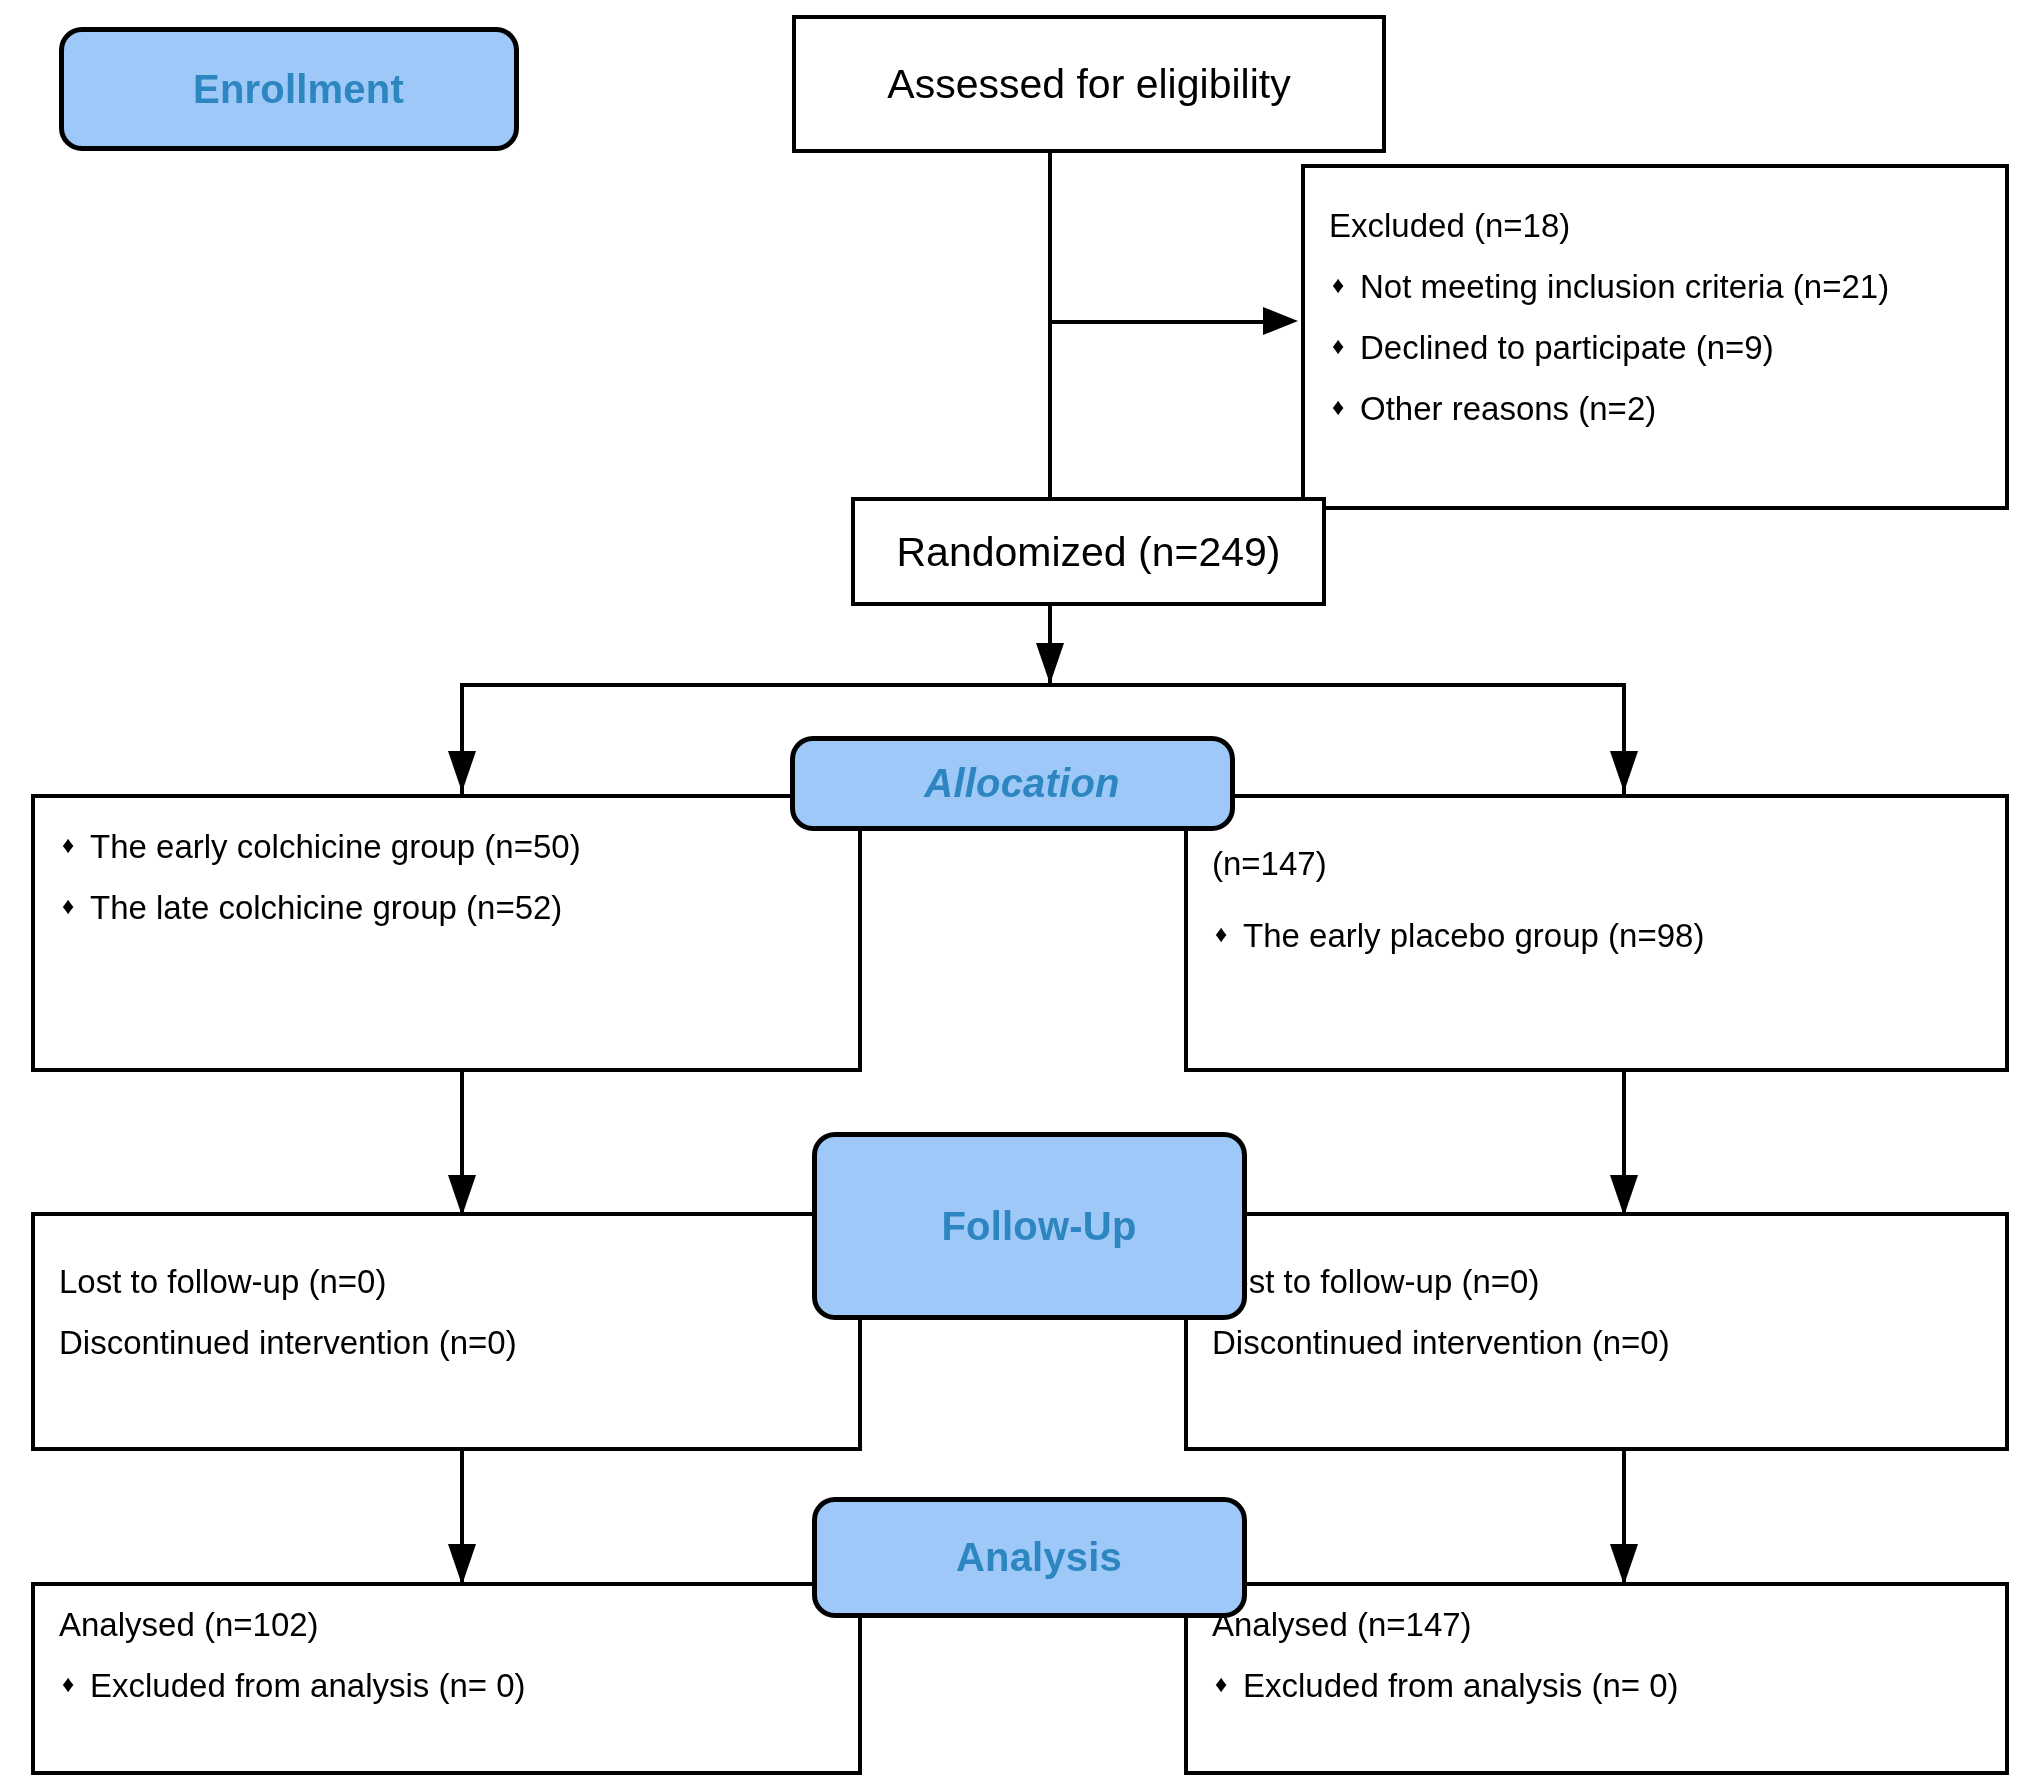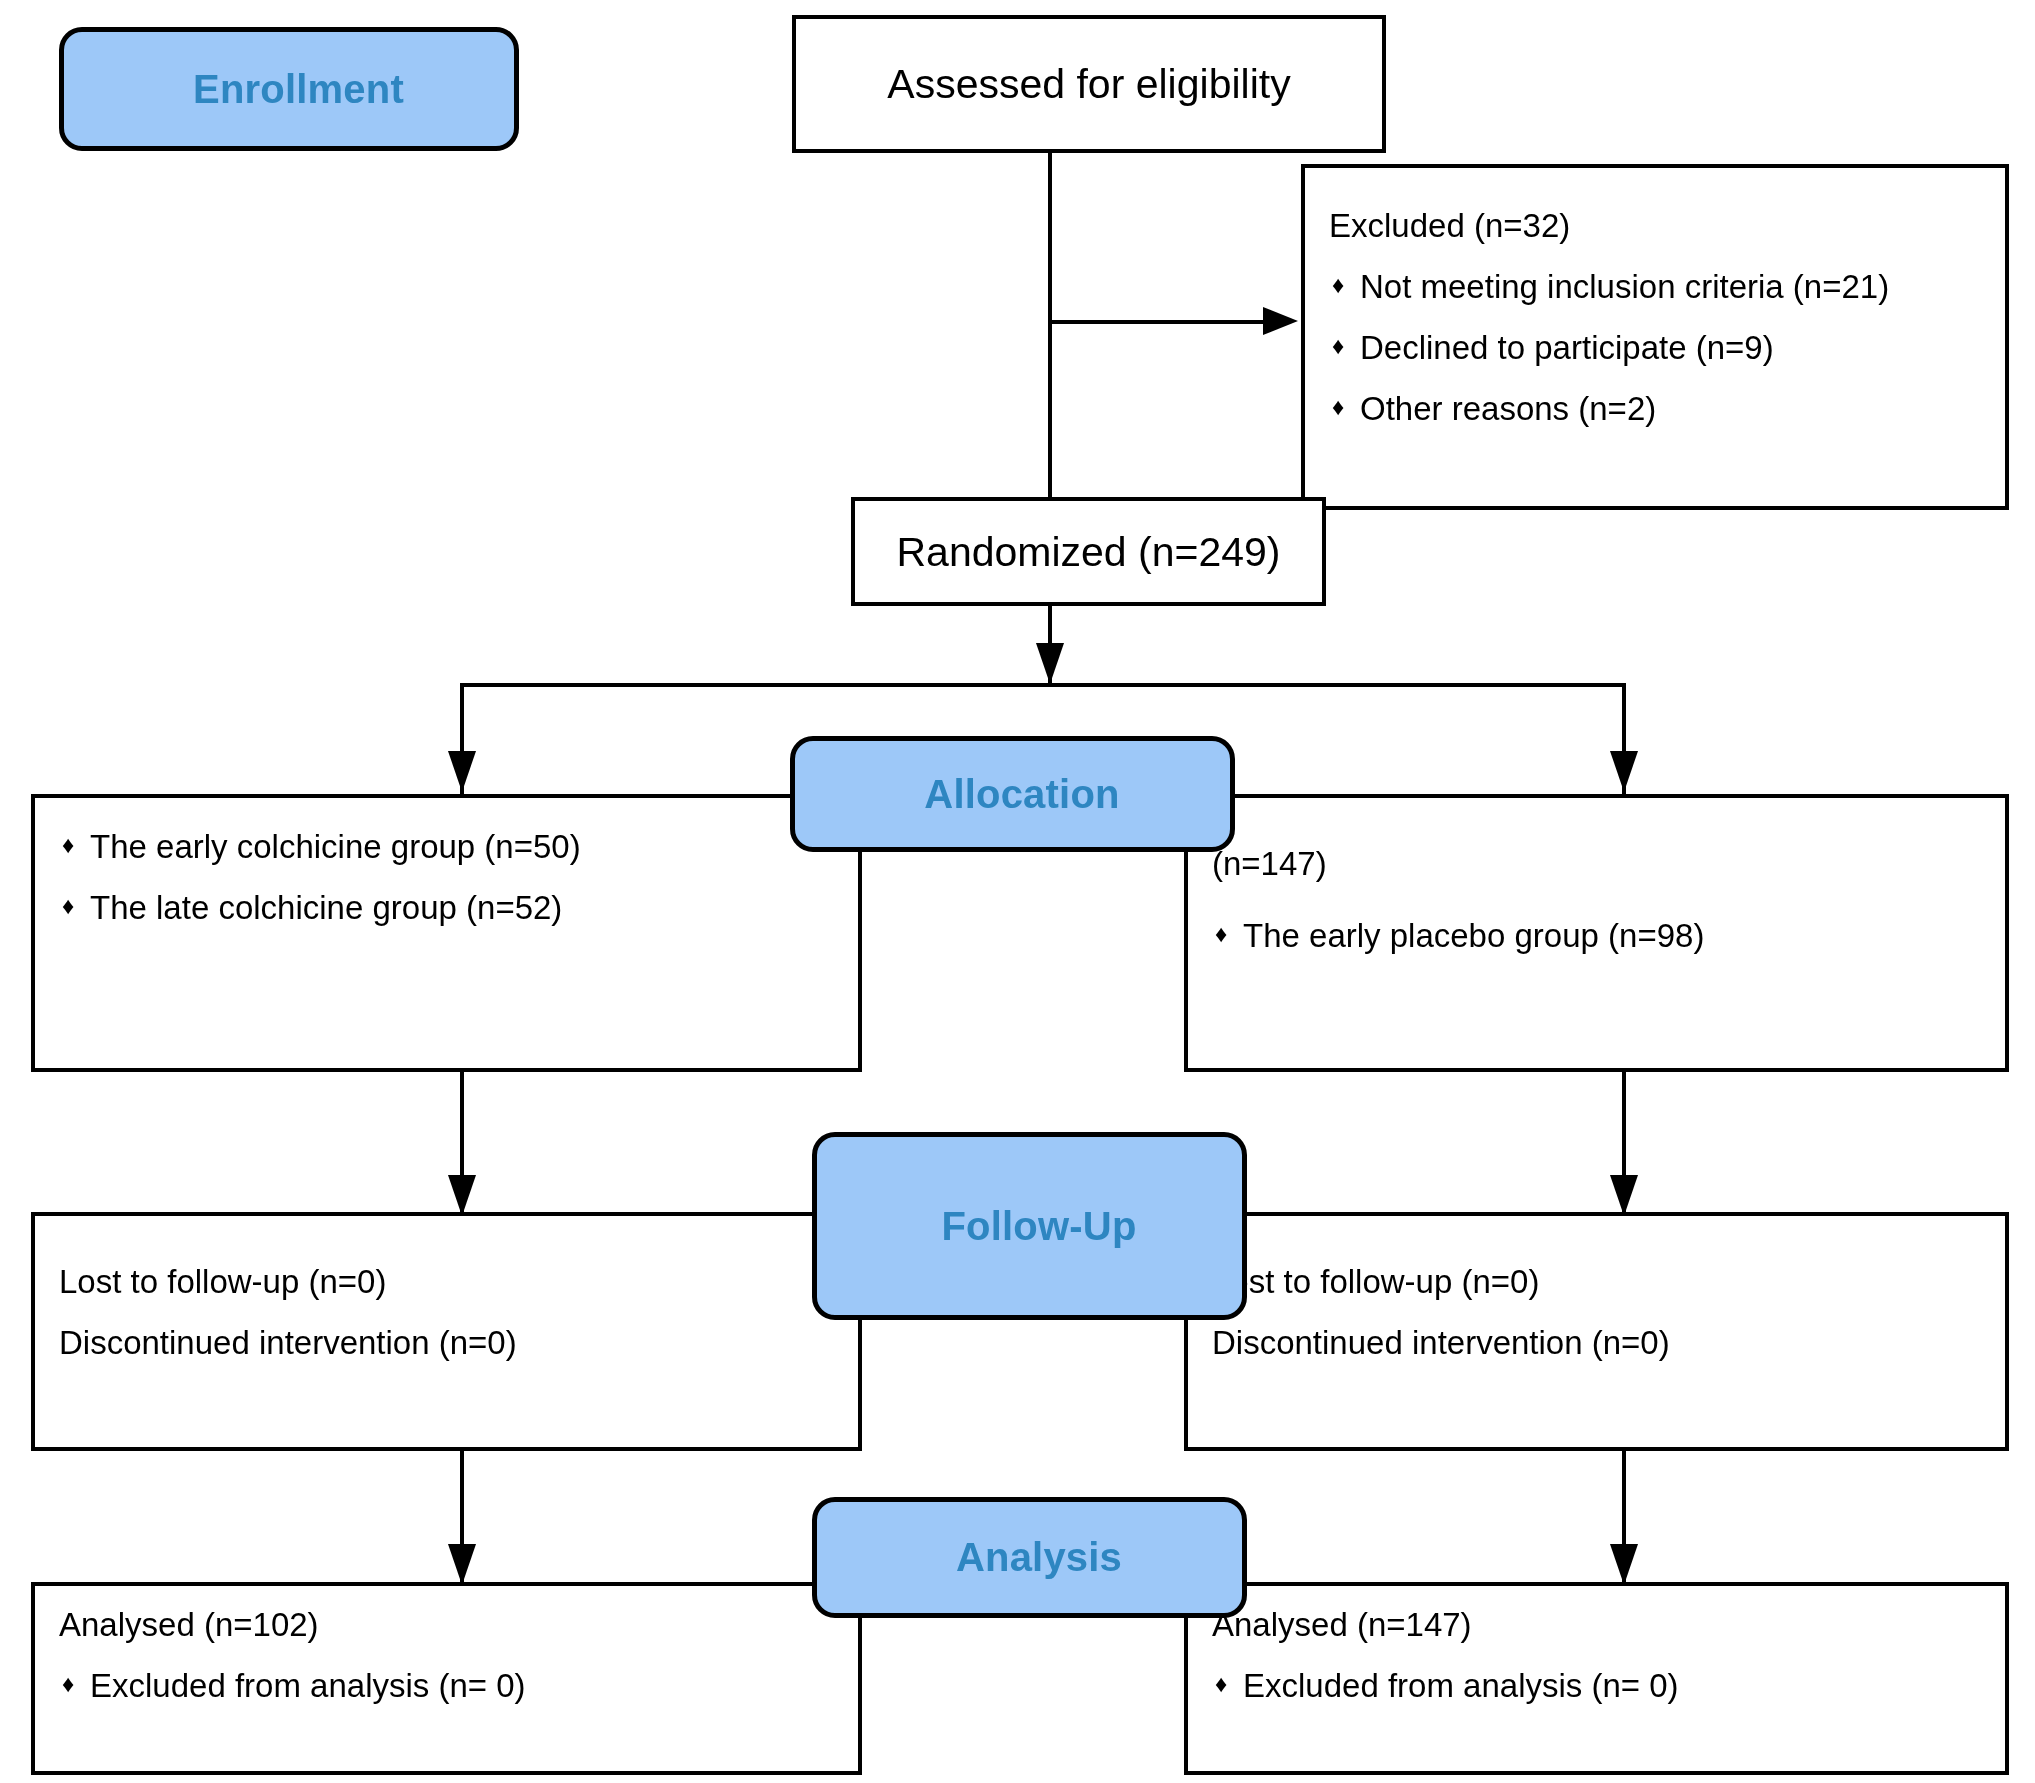--- a/index.html
+++ b/index.html
@@ -138,21 +138,21 @@
     <div class="center-text">Assessed for eligibility</div>
   </div>
 
   <div class="vline" style="left:1048px; top:152px; height:346px;"></div>
 
   <div class="hline" style="left:1048px; top:320px; width:218px;"></div>
   <div class="arrow-right" style="left:1263px; top:307px;"></div>
 
   <div class="box" style="left:1301px; top:164px; width:708px; height:346px;">
     <div class="pad" style="top:39px;">
-      <p class="line-item">Excluded (n=32)</p>
+      <p class="line-item">Excluded (n=18)</p>
       <p class="bullet-item">
         <span class="dia">♦</span>
         <span>Not meeting inclusion criteria (n=21)</span>
       </p>
       <p class="bullet-item">
         <span class="dia">♦</span>
         <span>Declined to participate (n=9)</span>
       </p>
       <p class="bullet-item">
         <span class="dia">♦</span>
@@ -166,21 +166,21 @@
   </div>
 
   <div class="vline" style="left:1048px; top:606px; height:78px;"></div>
   <div class="arrow-down" style="left:1036px; top:643px;"></div>
   <div class="hline" style="left:460px; top:683px; width:1165px;"></div>
   <div class="vline" style="left:460px; top:683px; height:119px;"></div>
   <div class="arrow-down" style="left:448px; top:751px;"></div>
   <div class="vline" style="left:1622px; top:683px; height:119px;"></div>
   <div class="arrow-down" style="left:1610px; top:751px;"></div>
 
-  <div class="phase" style="left:790px; top:736px; width:445px; height:116px;">
+  <div class="phase" style="left:790px; top:736px; width:445px; height:95px;font-style:italic;">
     <span>Allocation</span>
   </div>
 
   <div class="box" style="left:31px; top:794px; width:831px; height:278px;">
     <div class="pad" style="top:30px;">
       <p class="bullet-item">
         <span class="dia">♦</span>
         <span>The early colchicine group (n=50)</span>
       </p>
       <p class="bullet-item">

